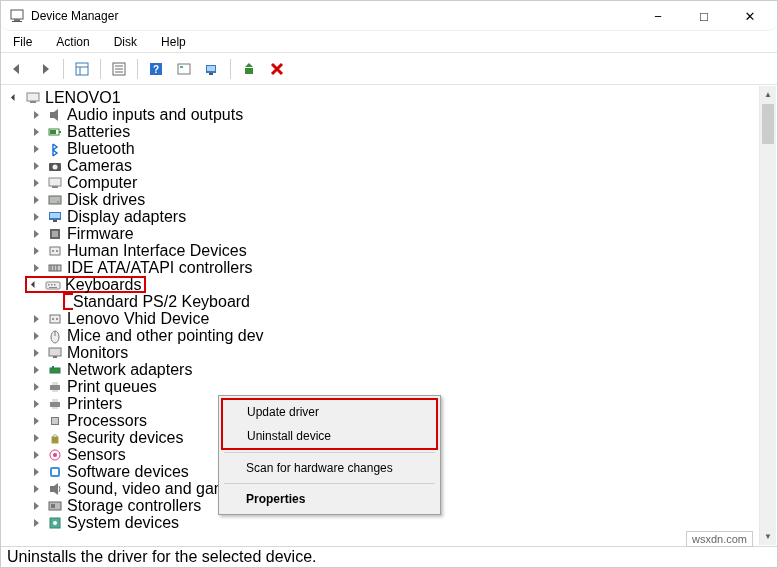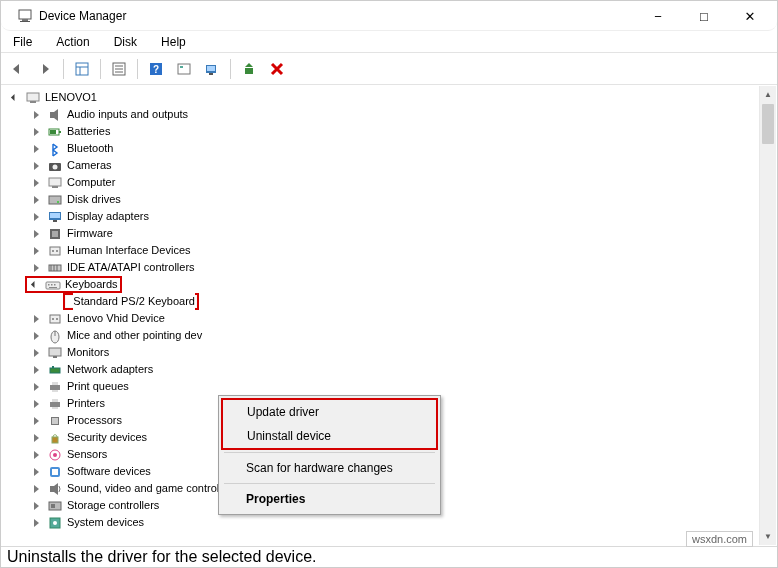--- a/index.html
+++ b/index.html
@@ -1,17 +1,17 @@
 <!DOCTYPE html>
 <html><head>
 <meta charset="utf-8">
 <style>
 * { box-sizing: border-box; margin: 0; padding: 0; font-family: "Segoe UI", Tahoma, sans-serif; }
 body { width: 778px; height: 568px; background: #fff; position: relative; overflow: hidden; border: 1px solid #ccc; display: flex; flex-direction: column; font-size: 12px; color: #000; }
-.titlebar { height: 30px; display: flex; align-items: center; padding: 0 4px 0 16px; border-bottom: 1px solid #eee; border-radius: 9px; }
+.titlebar { height: 30px; display: flex; align-items: center; padding: 0 4px 0 8px; border-bottom: 1px solid #eee; border-radius: 9px; }
 .titlebar .icon { width: 16px; height: 16px; margin-right: 6px; display: flex; align-items: center; justify-content: center; }
 .titlebar .title { flex: 1; font-size: 12px; }
 .winbtns { display: flex; height: 100%; }
 .winbtn { width: 46px; height: 30px; display: flex; align-items: center; justify-content: center; font-size: 13px; font-family: "Segoe UI Symbol", Arial; }
 .menubar { height: 22px; display: flex; align-items: center; padding: 0 4px; border-bottom: 1px solid #e3e3e3; gap: 8px; }
 .menuitem { padding: 2px 8px; font-size: 12px; }
 .toolbar { height: 32px; display: flex; align-items: center; padding: 2px 4px; gap: 4px; border-bottom: 1px solid #e3e3e3; }
 .tbtn { width: 24px; height: 24px; display: flex; align-items: center; justify-content: center; border: 1px solid transparent; border-radius: 2px; }
 .tbtn svg { width: 16px; height: 16px; }
 .sep { width: 1px; height: 20px; background: #d0d0d0; margin: 0 2px; }
@@ -21,21 +21,21 @@
 .scrollbar .arrow { position: absolute; left: 0; right: 0; height: 17px; display: flex; align-items: center; justify-content: center; font-size: 8px; color: #606060; }
 .scrollbar .arrow.up { top: 0; }
 .scrollbar .arrow.down { bottom: 0; }
 .row { display: flex; align-items: center; height: 17px; line-height: 17px; white-space: nowrap; }
 .indent0 { padding-left: 6px; }
 .indent1 { padding-left: 28px; }
 .chev { width: 14px; height: 14px; display: inline-flex; align-items: center; justify-content: center; font-size: 10px; color: #595959; margin-right: 2px; }
 .chev.open::before { content: ""; display: block; width: 0; height: 0; border-left: 5px solid #404040; border-top: 5px solid transparent; transform: rotate(45deg); }
 .chev.closed::before { content: ""; display: block; width: 0; height: 0; border-left: 5px solid #7a7a7a; border-top: 4px solid transparent; border-bottom: 4px solid transparent; }
 .dicon { width: 16px; height: 16px; margin: 0 4px 0 2px; display: inline-flex; align-items: center; justify-content: center; }
-.row .label { font-size: 11px; }
+.row .label { font-size: 16px; }
 .keyboards-row { border: 2px solid #d40000; padding: 0 2px; margin-left: 24px; width: fit-content; }
 .keyboards-row .chev { margin-left: -2px; }
 .selected { border: 2px solid #d40000; box-shadow: 0 0 0 1px rgba(0,0,0,.03) inset; padding: 0 2px; margin-left: 62px; width: 136px; background: #fff; }
 .selected .label { background: #fff; }
 .context { position: absolute; left: 217px; top: 310px; width: 223px; background: #f0f0f0; border: 1px solid #a0a0a0; box-shadow: 2px 2px 3px rgba(0,0,0,.25); padding: 3px; z-index: 10; }
 .ctxitem { height: 24px; display: flex; align-items: center; padding: 0 24px; font-size: 12px; }
 .ctxhl { border: 2px solid #d40000; margin: -1px; }
 .ctxsep { height: 1px; background: #d0d0d0; margin: 3px 2px; }
 .ctxbold { font-weight: 700; }
 .status { height: 21px; border-top: 1px solid #d9d9d9; display: flex; align-items: center; padding: 0 6px; font-size: 16px; }

